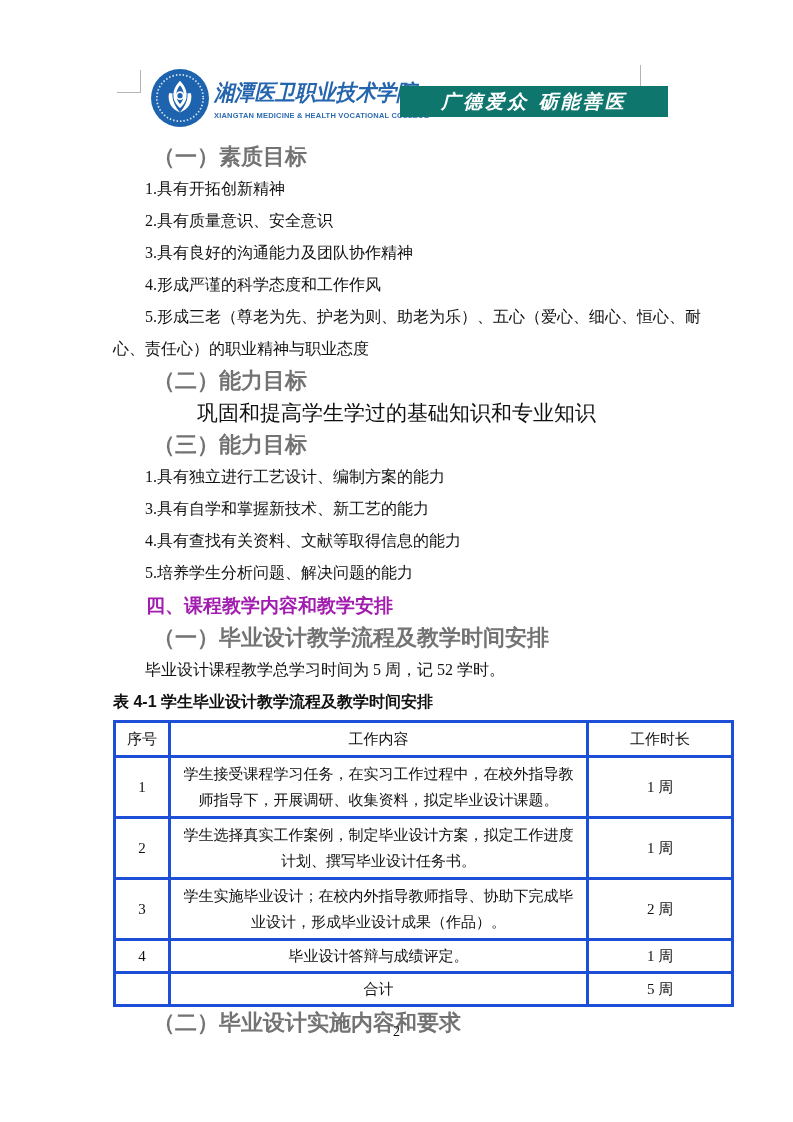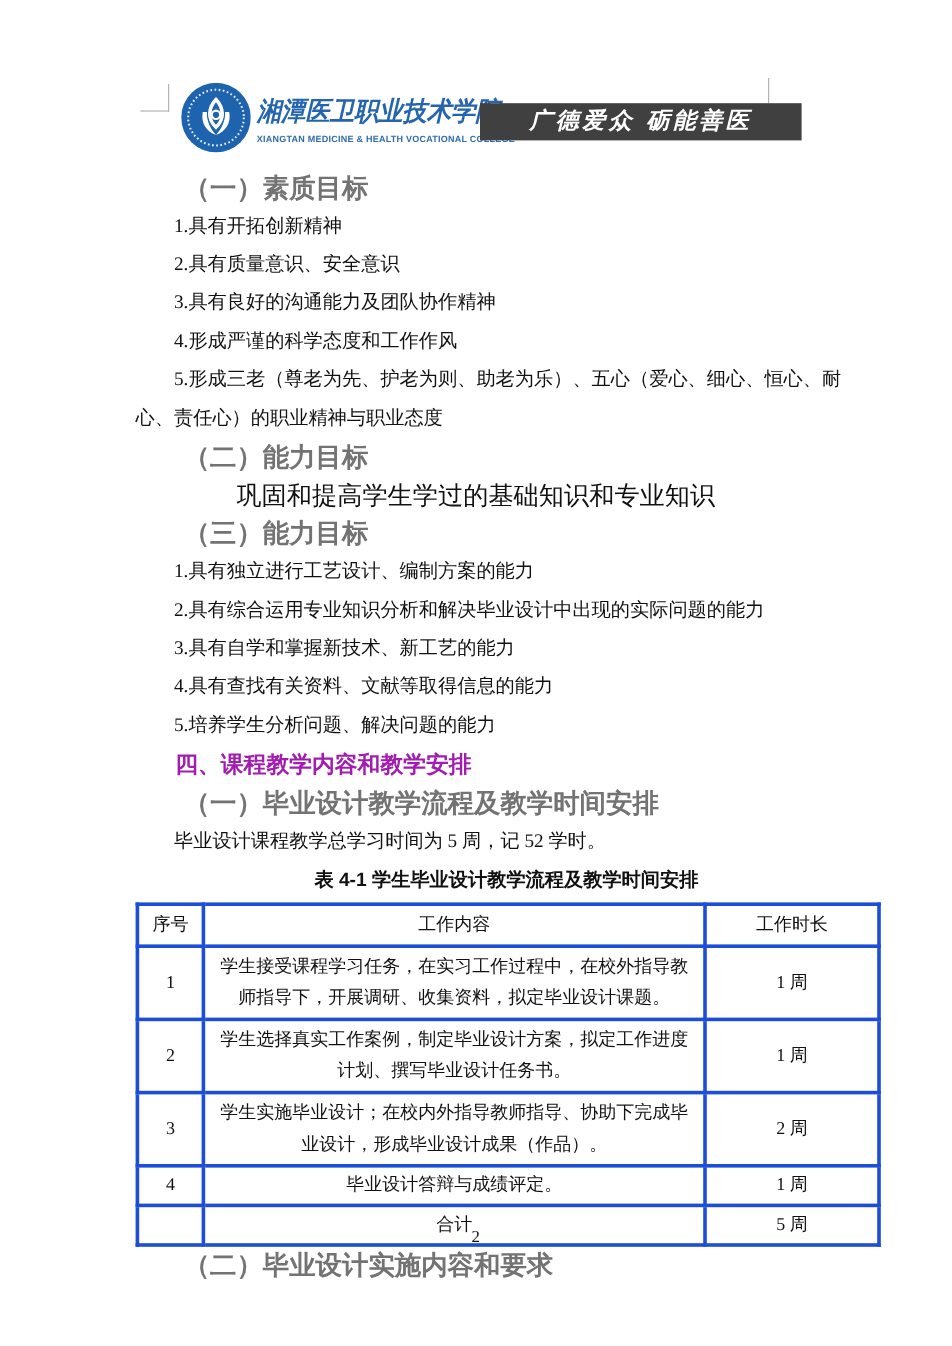--- a/index.html
+++ b/index.html
@@ -28,40 +28,40 @@
     font-family:"DejaVu Serif","Liberation Serif",serif;
     transform:scaleX(0.92); transform-origin:left;
   }
   .en-name {
     margin-top:3px; font-size:7.5px; font-weight:bold; color:#2e6cb2;
     letter-spacing:0.2px; white-space:nowrap;
     font-family:"Liberation Sans","DejaVu Sans",sans-serif;
   }
   .banner {
     position:absolute; left:400px; top:86px; width:268px; height:31px;
-    background:#404040; color:#ffffff; text-align:center; line-height:31px;
+    background:#0f766e; color:#ffffff; text-align:center; line-height:31px;
     font-size:19px; font-weight:bold; font-style:italic; letter-spacing:3px;
     font-family:"DejaVu Serif","Liberation Serif",serif;
     white-space:nowrap;
   }
   
   .content { position:absolute; left:113px; top:141px; width:618px; }
   .content p { margin:0; }
   .line { font-size:16px; line-height:32px; text-indent:2em; }
   .h2 {
     font-size:22px; line-height:32px; font-weight:bold; padding-left:40px;
     font-family:"Liberation Sans","DejaVu Sans",sans-serif; color:#737373;
   }
   .h1 {
     font-size:19px; line-height:33px; font-weight:bold; padding-left:33px;
     font-family:"Liberation Sans","DejaVu Sans",sans-serif; color:#a21caf;
   }
   .k-body { font-size:21px; line-height:32px; text-indent:4em; }
   .tbl-title {
-    font-size:16px; line-height:32px; font-weight:bold; text-align:center;
+    font-size:16px; line-height:32px; font-weight:bold; 
     font-family:"Liberation Sans","DejaVu Sans",sans-serif;
   }
   
   table.flow {
     border-collapse:collapse; table-layout:fixed; width:618px; margin-top:2px;
   }
   table.flow td, table.flow th {
     border:3px solid #1d4ed8; font-size:15px; line-height:26px;
     text-align:center; vertical-align:middle; font-weight:normal;
     padding:1px 10px; word-break:break-all;
@@ -109,21 +109,20 @@
     <p class="line">2.具有质量意识、安全意识</p>
     <p class="line">3.具有良好的沟通能力及团队协作精神</p>
     <p class="line">4.形成严谨的科学态度和工作作风</p>
     <p class="line">5.形成三老（尊老为先、护老为则、助老为乐）、五心（爱心、细心、恒心、耐心、责任心）的职业精神与职业态度</p>
 
     <p class="h2">（二）能力目标</p>
     <p class="k-body">巩固和提高学生学过的基础知识和专业知识</p>
 
     <p class="h2">（三）能力目标</p>
     <p class="line">1.具有独立进行工艺设计、编制方案的能力</p>
-    <p class="line">2.具有综合运用专业知识分析和解决毕业设计中出现的实际问题的能力</p>
     <p class="line">3.具有自学和掌握新技术、新工艺的能力</p>
     <p class="line">4.具有查找有关资料、文献等取得信息的能力</p>
     <p class="line">5.培养学生分析问题、解决问题的能力</p>
 
     <p class="h1">四、课程教学内容和教学安排</p>
     <p class="h2">（一）毕业设计教学流程及教学时间安排</p>
     <p class="line">毕业设计课程教学总学习时间为 5 周，记 52 学时。</p>
 
     <p class="tbl-title">表 4-1 学生毕业设计教学流程及教学时间安排</p>
 

